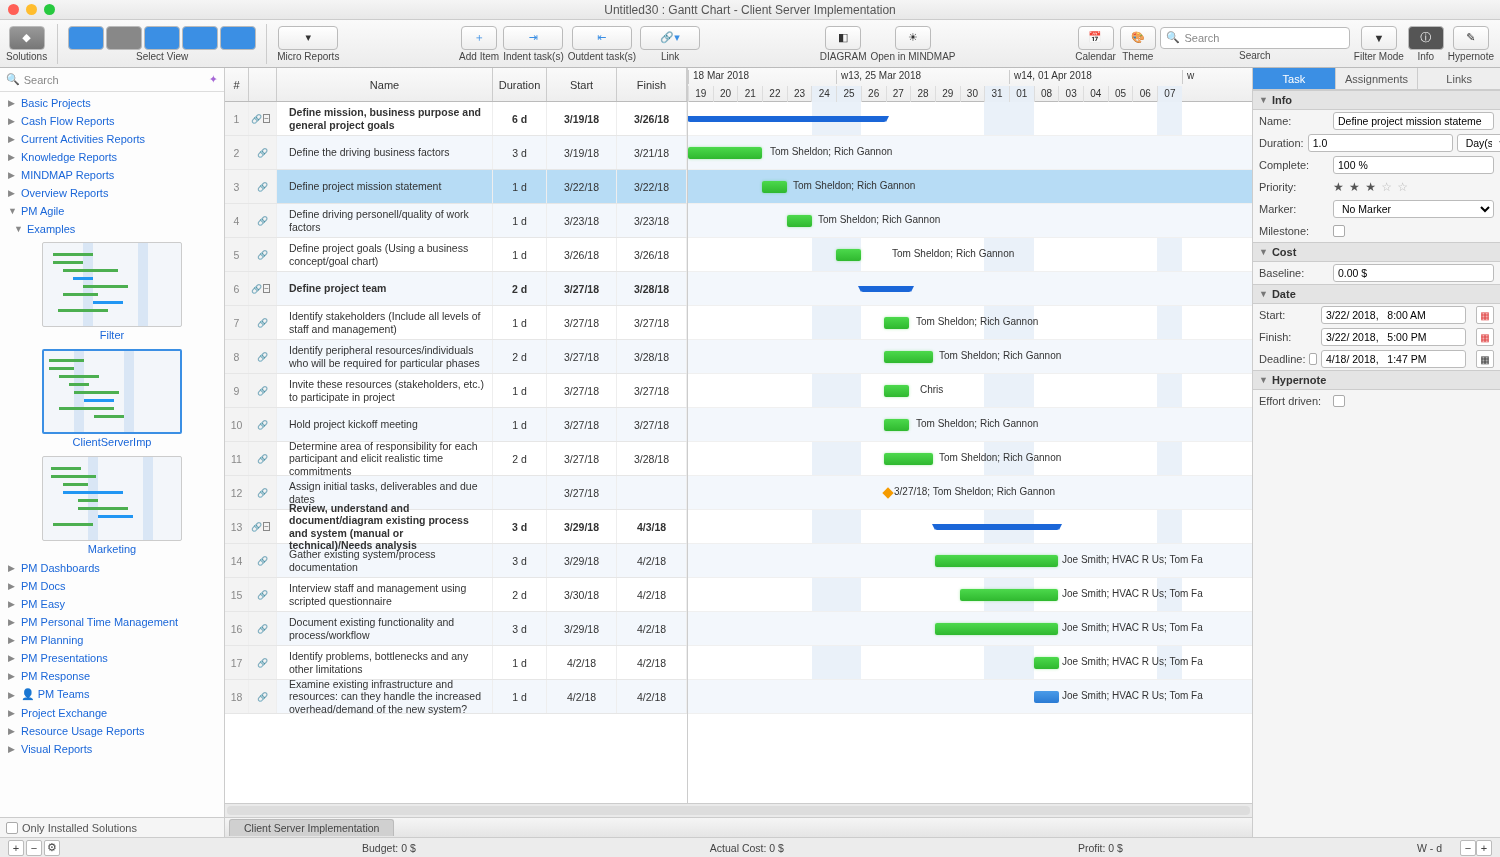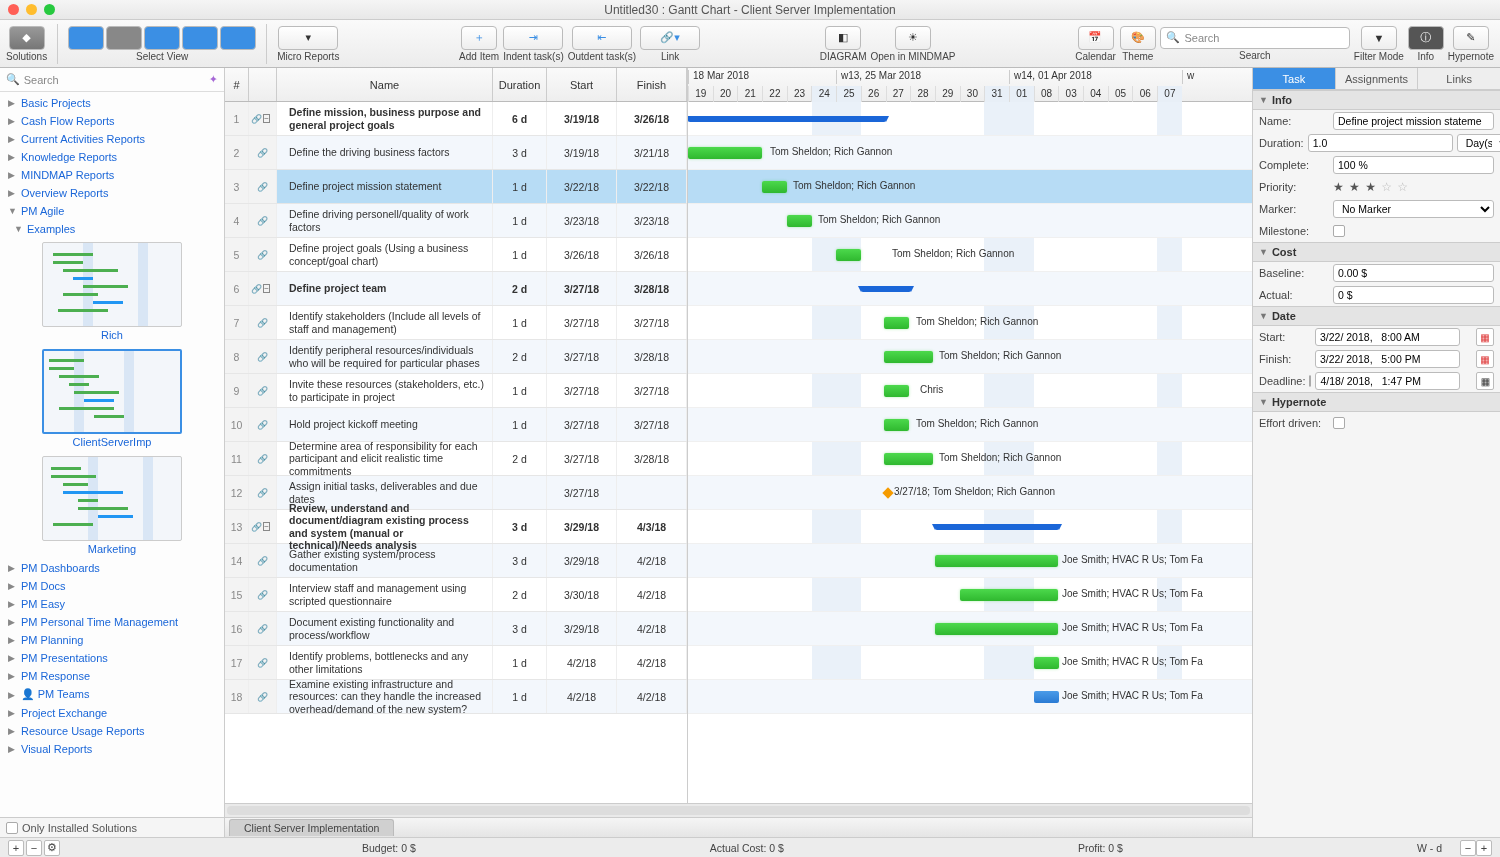--- a/index.html
+++ b/index.html
@@ -102,21 +102,21 @@
 .insp-tab.active { background: #3b8fe4; color: #fff; }
 .insp-body { flex: 1; overflow: auto; padding: 0; }
 .sect-head { background: #e4e4e4; padding: 3px 6px; font-weight: 600; font-size: 11px; border-top:1px solid #ccc; border-bottom:1px solid #ccc; display:flex; align-items:center; gap:4px;}
 .sect-head .tri{font-size:9px;color:#777;}
 .fld { display: flex; align-items: center; padding: 2px 6px; gap: 4px; min-height:22px;}
 .fld label { width: 70px; font-size: 11px; color: #444; }
 .fld input, .fld select { flex: 1; height: 18px; border: 1px solid #bbb; border-radius: 3px; padding: 0 4px; font-size: 10.5px; background:#fff;}
 .fld .sel { width:56px; flex:none;}
 .stars { letter-spacing: 1px; color:#555; font-size:12px;}
 .star.empty{color:#bbb;}
-.date-input { display:flex; gap:16px; flex:1;}
+.date-input { display:flex; gap:10px; flex:1;}
 .date-input input{flex:1;}
 .cal-icon { width:18px; height:18px; background:#fff; border:1px solid #bbb; border-radius:2px; display:flex; align-items:center; justify-content:center; font-size:10px;}
 .cal-icon.red{color:#d33;}
 </style>
 </head>
 <body>
 
 <div class="titlebar">
   <div class="traffic">
     <div class="dot r"></div>
@@ -226,21 +226,21 @@
             <div class="thumb-col" style="left:95px"></div>
             <div class="thumb-bar " style="left:10px;top:10px;width:40px"></div>
             <div class="thumb-bar " style="left:10px;top:18px;width:30px"></div>
             <div class="thumb-bar " style="left:20px;top:26px;width:55px"></div>
             <div class="thumb-bar b" style="left:30px;top:34px;width:20px"></div>
             <div class="thumb-bar " style="left:40px;top:42px;width:45px"></div>
             <div class="thumb-bar " style="left:20px;top:50px;width:35px"></div>
             <div class="thumb-bar b" style="left:50px;top:58px;width:30px"></div>
             <div class="thumb-bar " style="left:15px;top:66px;width:50px"></div>
           </div>
-          <div class="thumb-label">Rich</div>
+          <div class="thumb-label">Filter</div>
         </div>
         <div class="thumbs">
           <div class="thumb sel">
             <div class="thumb-col" style="left:30px"></div>
             <div class="thumb-col" style="left:80px"></div>
             <div class="thumb-bar " style="left:5px;top:8px;width:35px"></div>
             <div class="thumb-bar " style="left:5px;top:16px;width:25px"></div>
             <div class="thumb-bar " style="left:15px;top:24px;width:40px"></div>
             <div class="thumb-bar " style="left:25px;top:32px;width:20px"></div>
             <div class="thumb-bar " style="left:30px;top:40px;width:45px"></div>
@@ -635,24 +635,20 @@
         </div>
 
       <div class="sect-head">
           <span class="tri">▼</span>
           <span>Cost</span>
         </div>
       <div class="fld">
           <label>Baseline:</label>
           <input value="0.00 $" style="">
         </div>
-      <div class="fld">
-          <label>Actual:</label>
-          <input value="0 $" style="">
-        </div>
 
       <div class="sect-head">
           <span class="tri">▼</span>
           <span>Date</span>
         </div>
       <div class="fld">
           <label>Start:</label>
           <div class="date-input">
             <input value="3/22/ 2018,   8:00 AM" style="">
             <div class="cal-icon red">▦</div>

